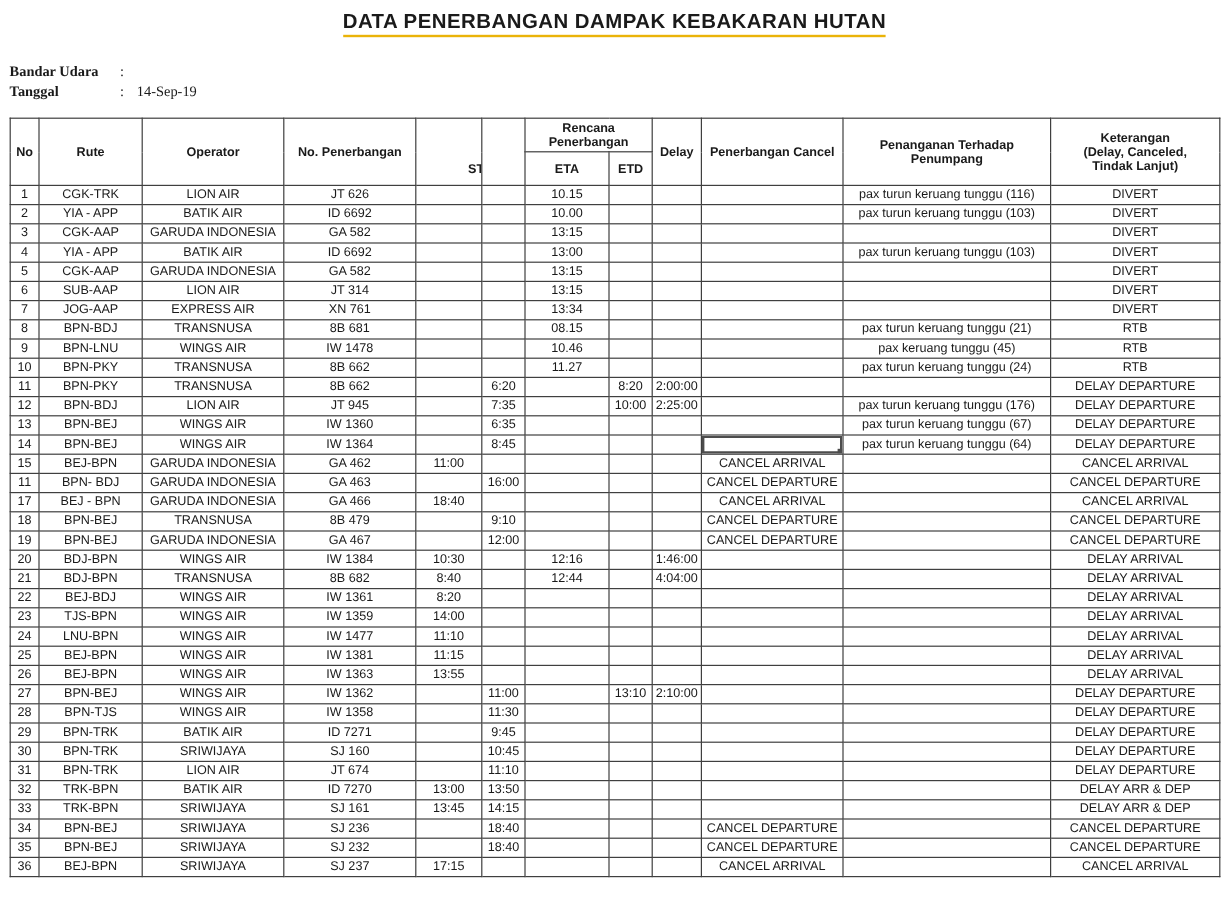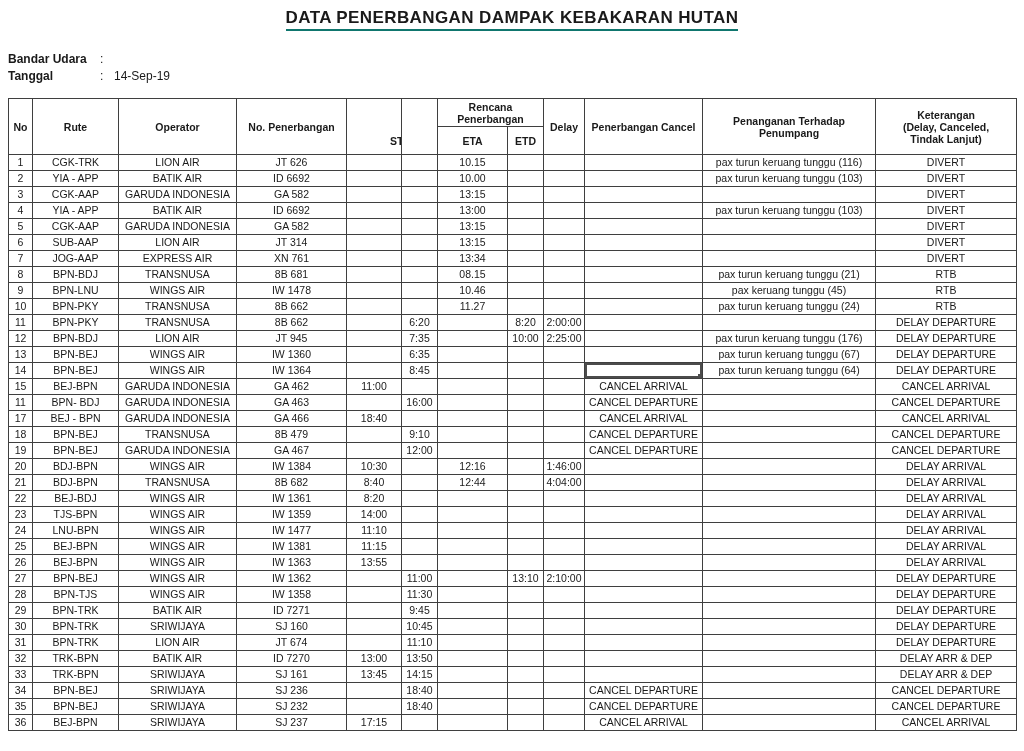--- a/index.html
+++ b/index.html
@@ -6,24 +6,24 @@
   body{
     width:1024px;height:751px;background:#ffffff;
     font-family:"Liberation Sans", sans-serif;color:#1a1a1a;
     overflow:hidden;
   }
   .page{position:relative;width:1008px;padding:8px;}
   
   .title-wrap{text-align:center;margin:0;}
   .title{
     display:inline-block;font-size:17px;font-weight:bold;letter-spacing:.4px;
-    border-bottom:2px solid #0f766e;padding-bottom:1px;white-space:nowrap;
+    border-bottom:2px solid #eab308;padding-bottom:1px;white-space:nowrap;
   }
   
-  .meta{margin-top:20px;font-size:12px;}
+  .meta{margin-top:20px;font-size:12px;font-family:Liberation Serif, serif;}
   .meta-row{display:flex;line-height:17px;}
   .meta-label{font-weight:bold;width:92px;}
   .meta-sep{width:14px;text-align:left;}
   .meta-value{white-space:nowrap;}
   
   table.flights{
     margin-top:13px;border-collapse:collapse;table-layout:fixed;width:1008px;
   }
   .flights th,.flights td{
     border:1px solid #3f3f3f;text-align:center;vertical-align:middle;

